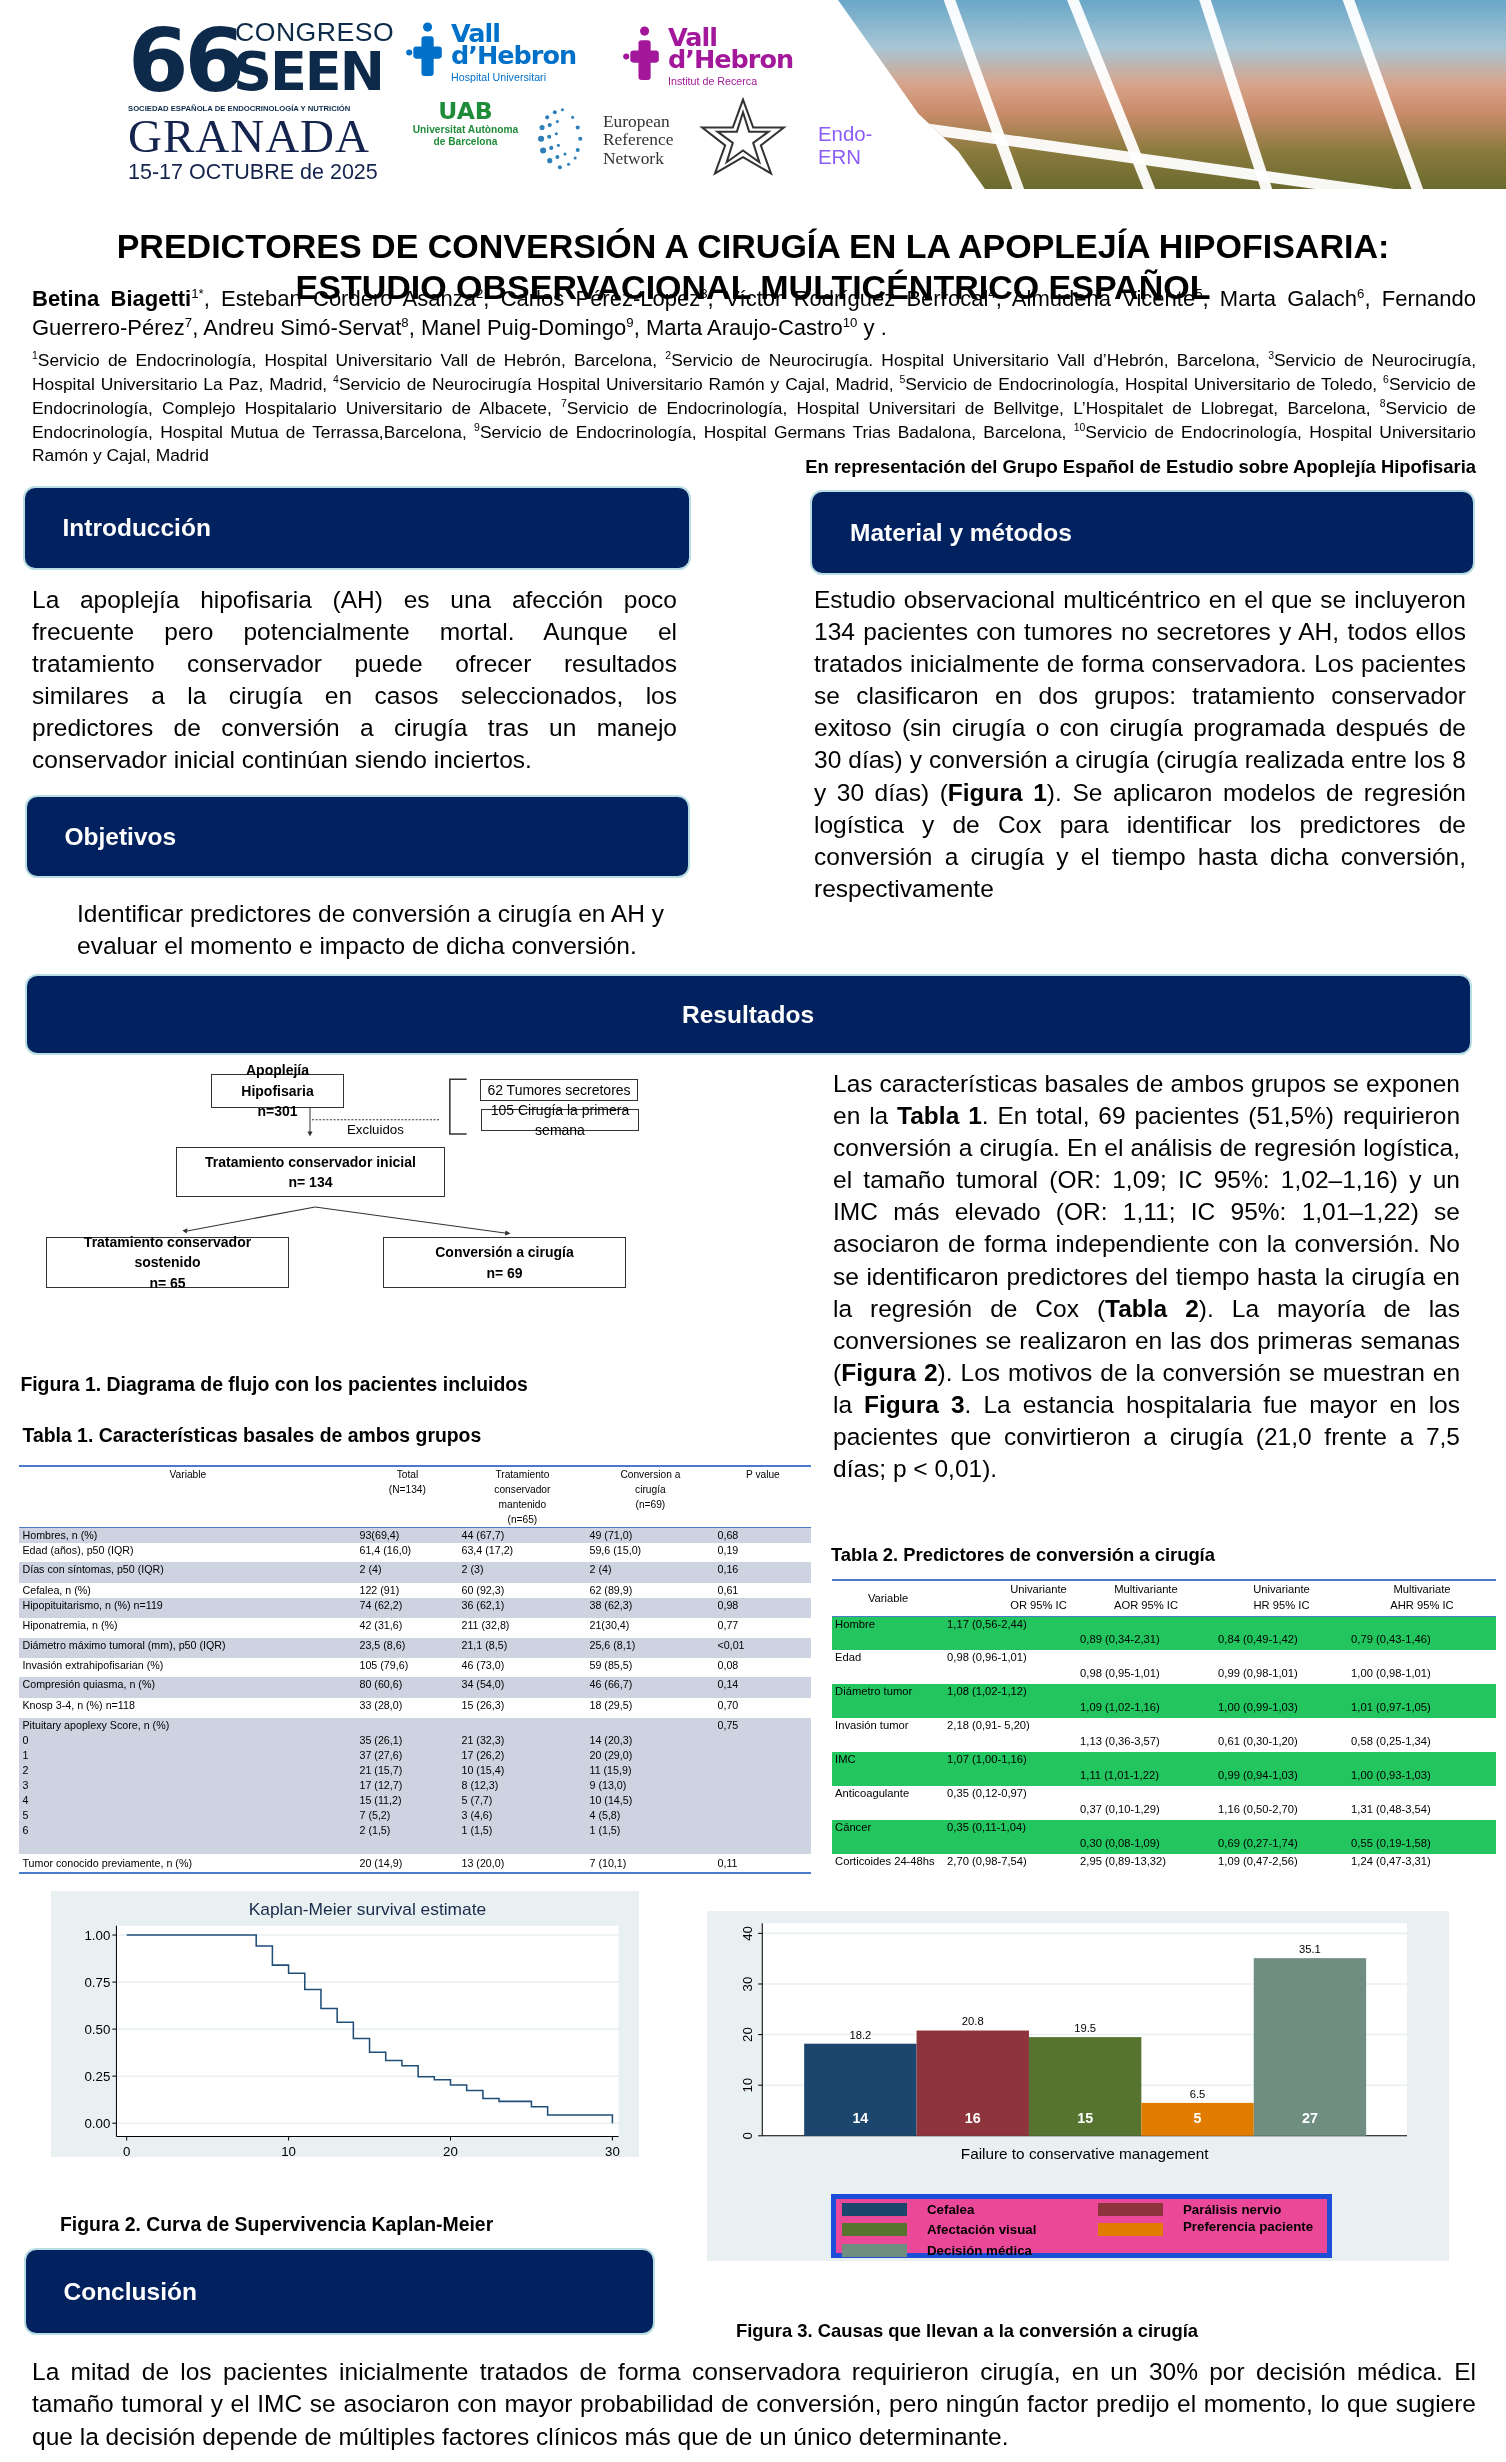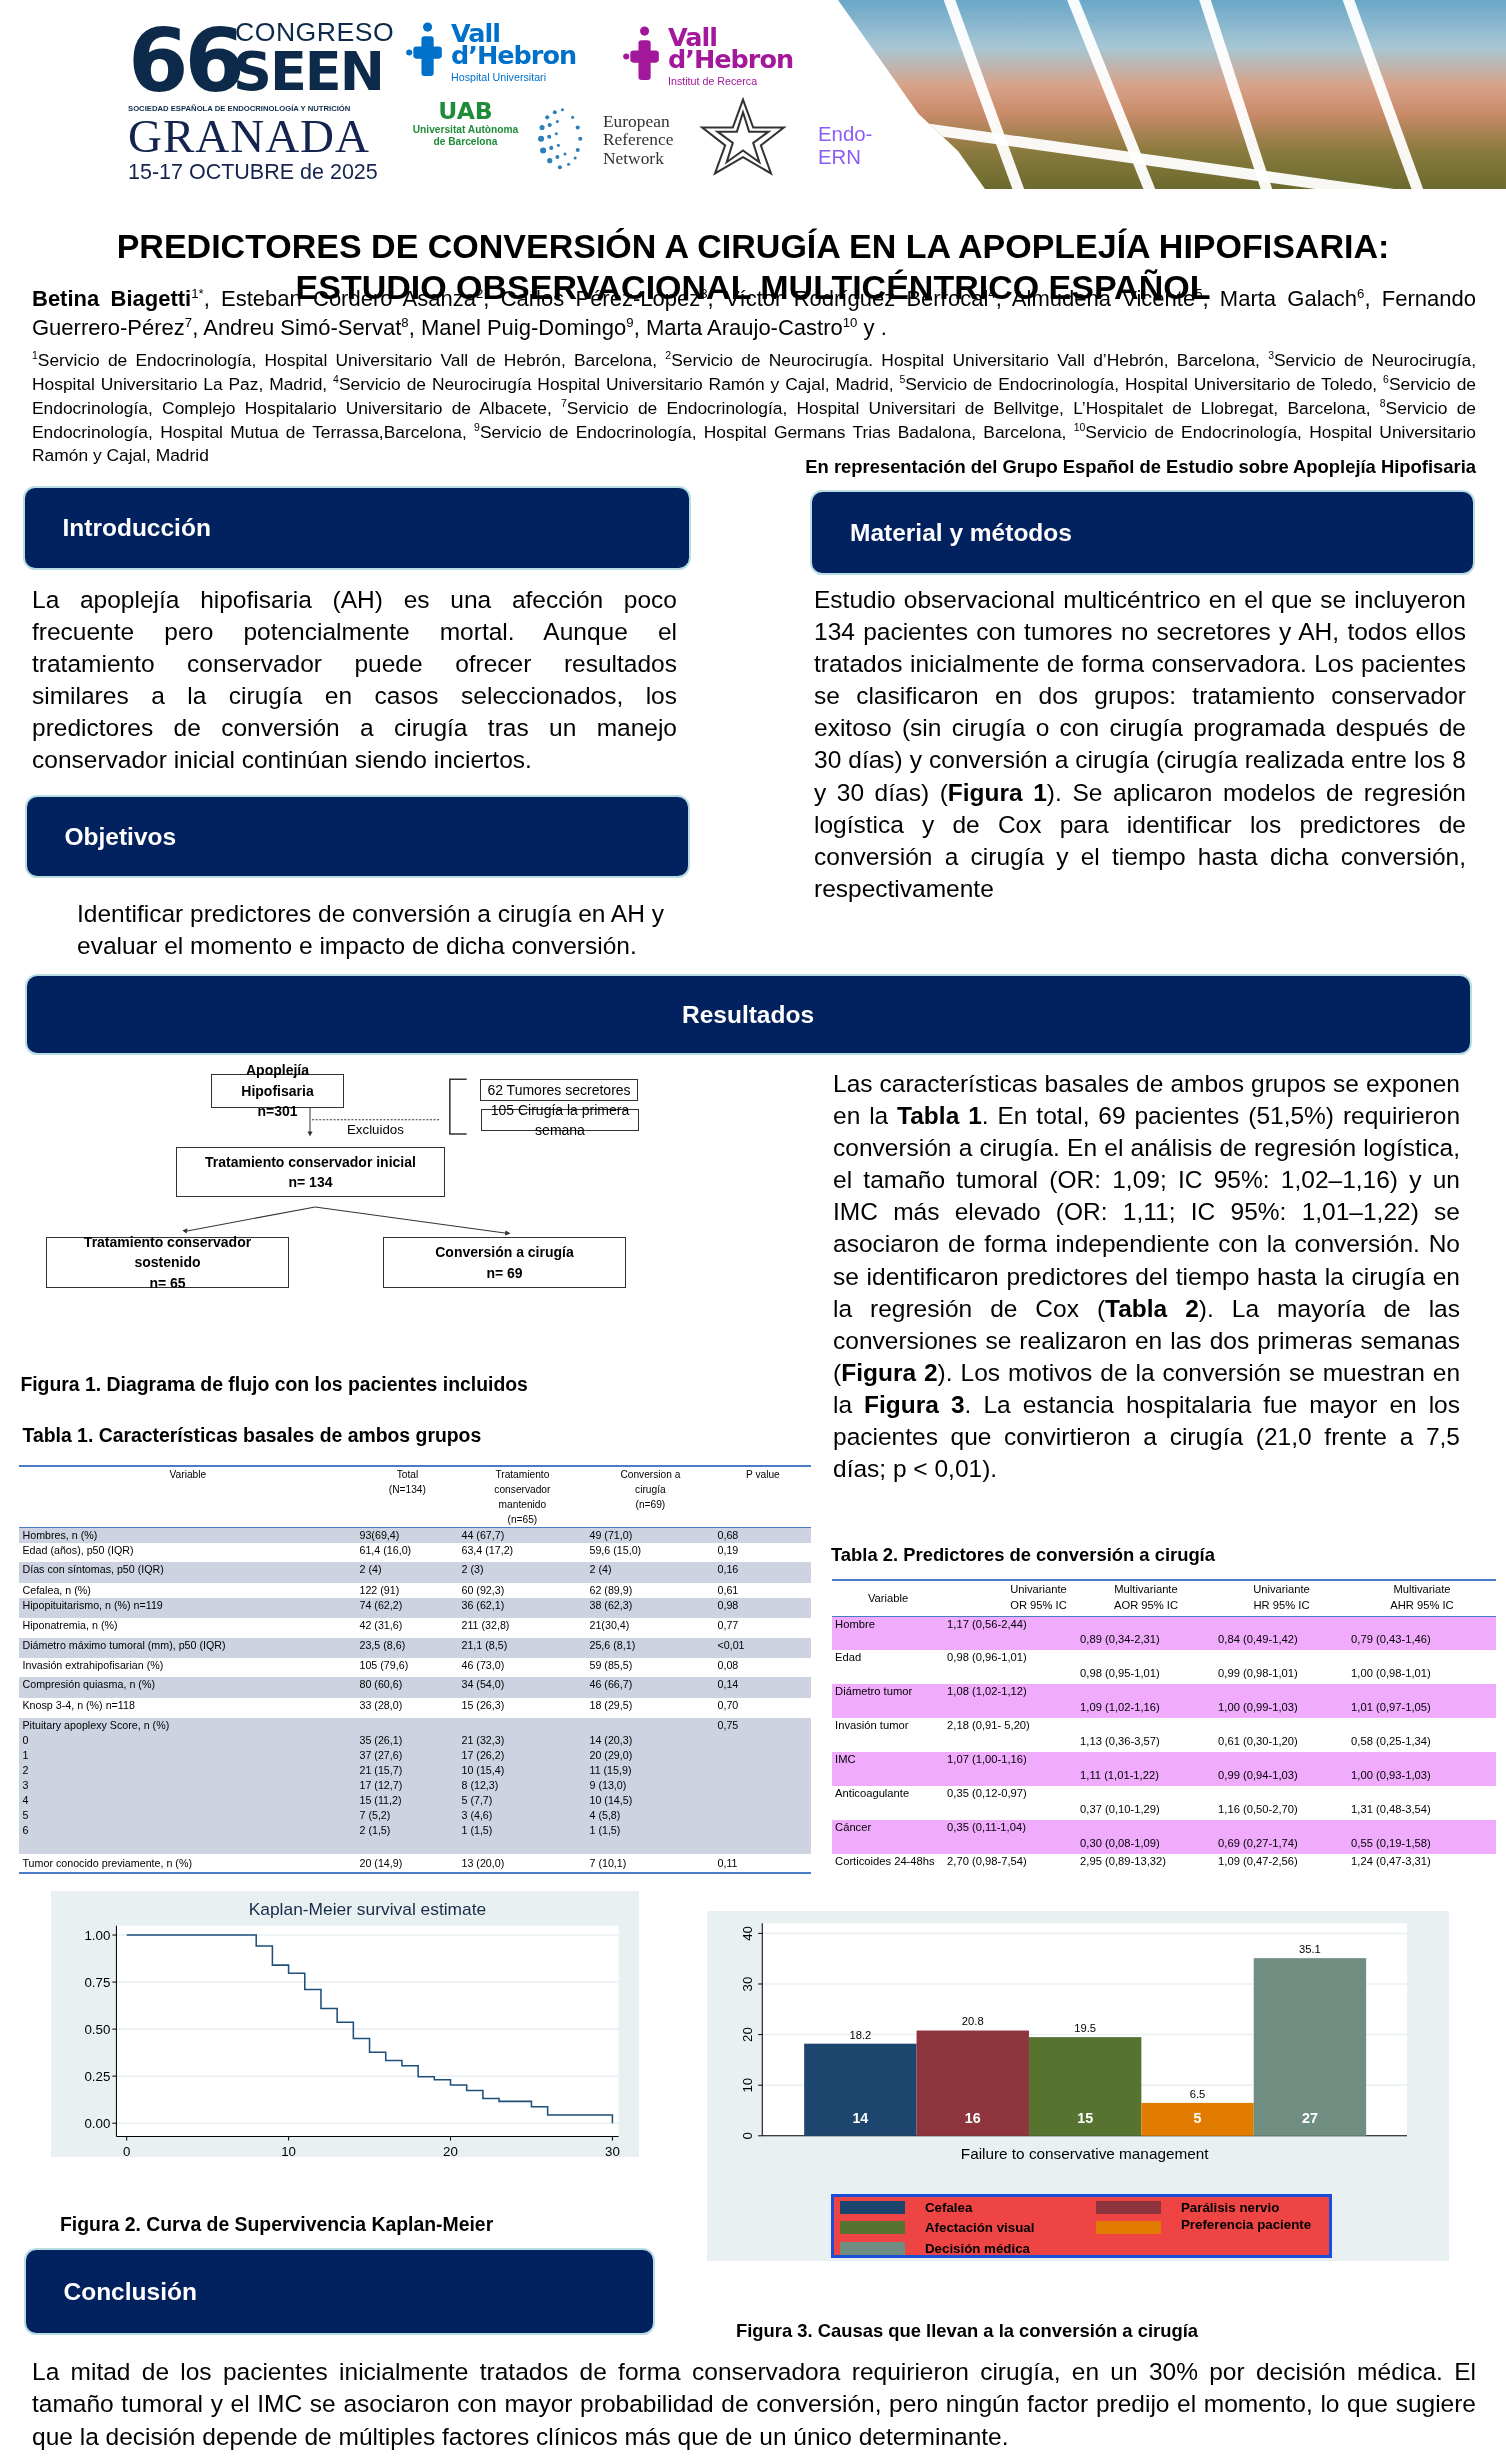--- a/index.html
+++ b/index.html
@@ -62,21 +62,21 @@
   table.t { border-collapse: collapse; font-size: 10.2px; }
   table.t th { font-weight: normal; vertical-align: top; padding: 0 2px; }
   table.t td { padding: 0 3.1px; vertical-align: top; }
   .t1 { position:absolute; left: 19.4px; top: 1465px; width: 792px; border-top: 2px solid #4a7bc8; border-bottom: 2px solid #4a7bc8; }
   .t1 th { height: 60px; border-bottom: 1.5px solid #4a7bc8; text-align:center; line-height:15px; font-size: 10.2px; }
   .t1 tr.shade td { background: #cdd3e1; }
   .t1 td { font-size: 10.7px; line-height: 15px; }
 
   .t2 { position:absolute; left: 832px; top: 1579px; width: 664px; border-top: 2px solid #4a7bc8; }
   .t2 th { height: 36px; border-bottom: 1.5px solid #4a7bc8; text-align:center; line-height:16px; font-size: 11.2px; }
-  .t2 tr.shade td { background: #f0abfc; }
+  .t2 tr.shade td { background: #22c55e; }
   .t2 td { font-size: 11.2px; line-height: 14.3px; height: 34px; }
   .t2 td.low { vertical-align: bottom; padding-bottom: 4.1px; }
 
   
   .km { left: 51px; top: 1891px; width: 588px; height: 266px; background: #e8f0f2; }
   .bar-chart { left: 707px; top: 1911px; width: 742px; height: 258px; background: #e8f0f2; }
 </style>
 </head>
 <body>
 
@@ -540,21 +540,21 @@
       <text x="960" y="365.6190476190476" text-anchor="middle" font-size="22" font-family="Liberation Sans, sans-serif">6.5</text>
       <text x="960" y="414" text-anchor="middle" font-size="28" font-weight="bold" fill="#ffffff" font-family="Liberation Sans, sans-serif">5</text>
       <rect x="1070" y="92.34285714285716" width="220" height="347.65714285714284" fill="#708d81"></rect>
       <text x="1180" y="82.34285714285716" text-anchor="middle" font-size="22" font-family="Liberation Sans, sans-serif">35.1</text>
       <text x="1180" y="414" text-anchor="middle" font-size="28" font-weight="bold" fill="#ffffff" font-family="Liberation Sans, sans-serif">27</text>
       <text x="739" y="485" text-anchor="middle" font-size="30" font-family="Liberation Sans, sans-serif">Failure to conservative management</text>
     </svg>
   <div class="abs" style="left:124px; top:320px;"></div>
 </div>
 <div class="abs" style="left:707px; top:2169px; width:742px; height:92px; background:#e8f0f2;">
-  <div class="abs" style="left:124px; top:24.5px; width:501px; height:64px; background:#ef4444; border:3px solid #1d4ed8;">
+  <div class="abs" style="left:124px; top:24.5px; width:501px; height:64px; background:#ec4899; border:5px solid #1d4ed8;">
     <div class="abs" style="left:6.1px; top:4.1px; width:65px; height:13.3px; background:#1d466e;"></div>
     <div class="abs" style="left:91px; top:3.1px; font-size:13.3px; font-weight:bold;">Cefalea</div>
     <div class="abs" style="left:262px; top:4.1px; width:65px; height:13.3px; background:#8e343c;"></div>
     <div class="abs" style="left:347px; top:3.1px; font-size:13.3px; font-weight:bold;">Parálisis nervio</div>
     <div class="abs" style="left:6.1px; top:24.5px; width:65px; height:13.3px; background:#567330;"></div>
     <div class="abs" style="left:91px; top:23.5px; font-size:13.3px; font-weight:bold;">Afectación visual</div>
     <div class="abs" style="left:262px; top:24.5px; width:65px; height:13.3px; background:#e17c00;"></div>
     <div class="abs" style="left:347px; top:20.4px; font-size:13.3px; font-weight:bold;">Preferencia paciente</div>
     <div class="abs" style="left:6.1px; top:45px; width:65px; height:13.3px; background:#708d81;"></div>
     <div class="abs" style="left:91px; top:44px; font-size:13.3px; font-weight:bold;">Decisión médica</div>

